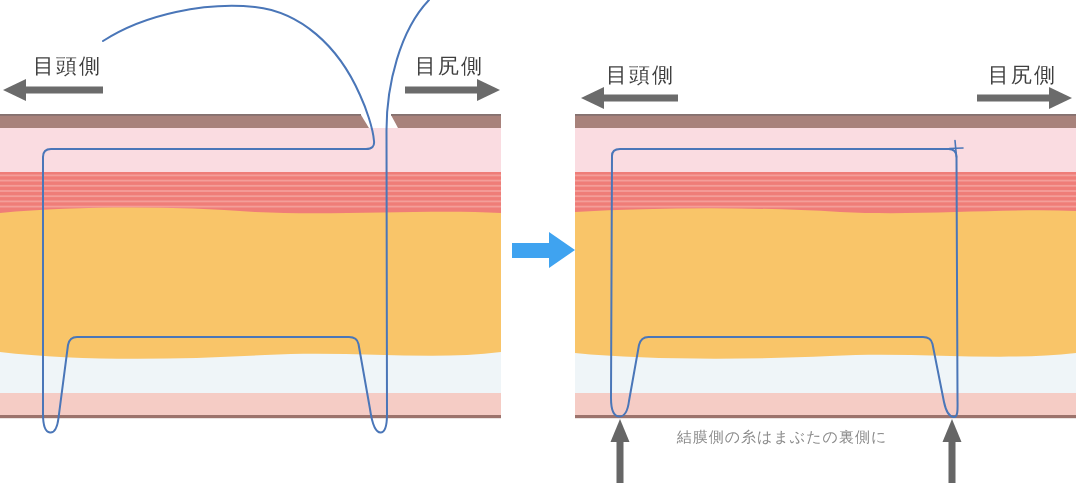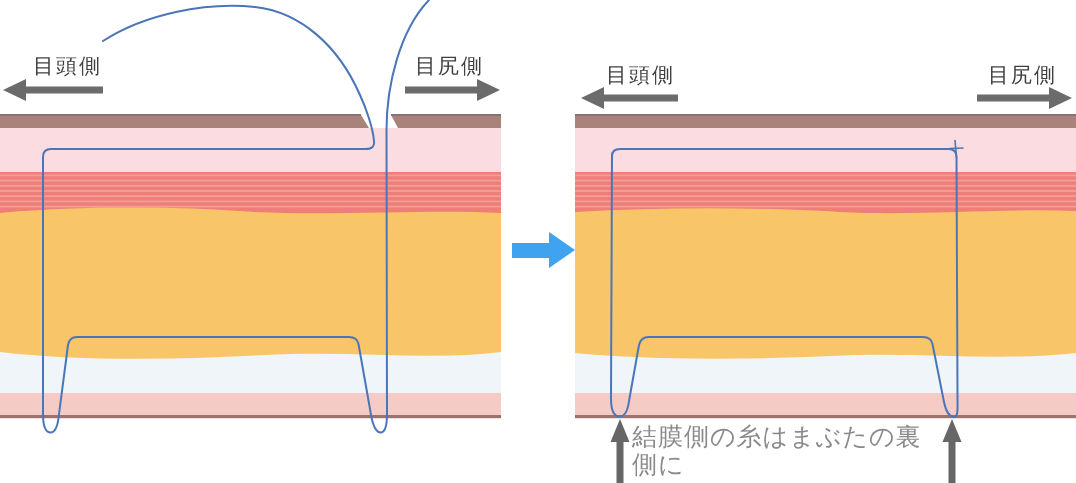--- a/index.html
+++ b/index.html
@@ -26,21 +26,22 @@
     font-size: 21px;
     letter-spacing: 2px;
     color: var(--label-text, #3f3f3f);
     white-space: nowrap;
   }
   .caption {
     position: absolute;
     left: 632px;
     top: 423px;
     width: 300px;
-    font-size: 25px;
+    text-align: center;
+    font-size: 15px;
     line-height: 28px;
     color: var(--caption-text, #8a8a8a);
     letter-spacing: 1px;
   }
   .center-arrow-wrap {
     position: absolute;
     left: 505px;
     top: 225px;
     width: 75px;
     height: 50px;

